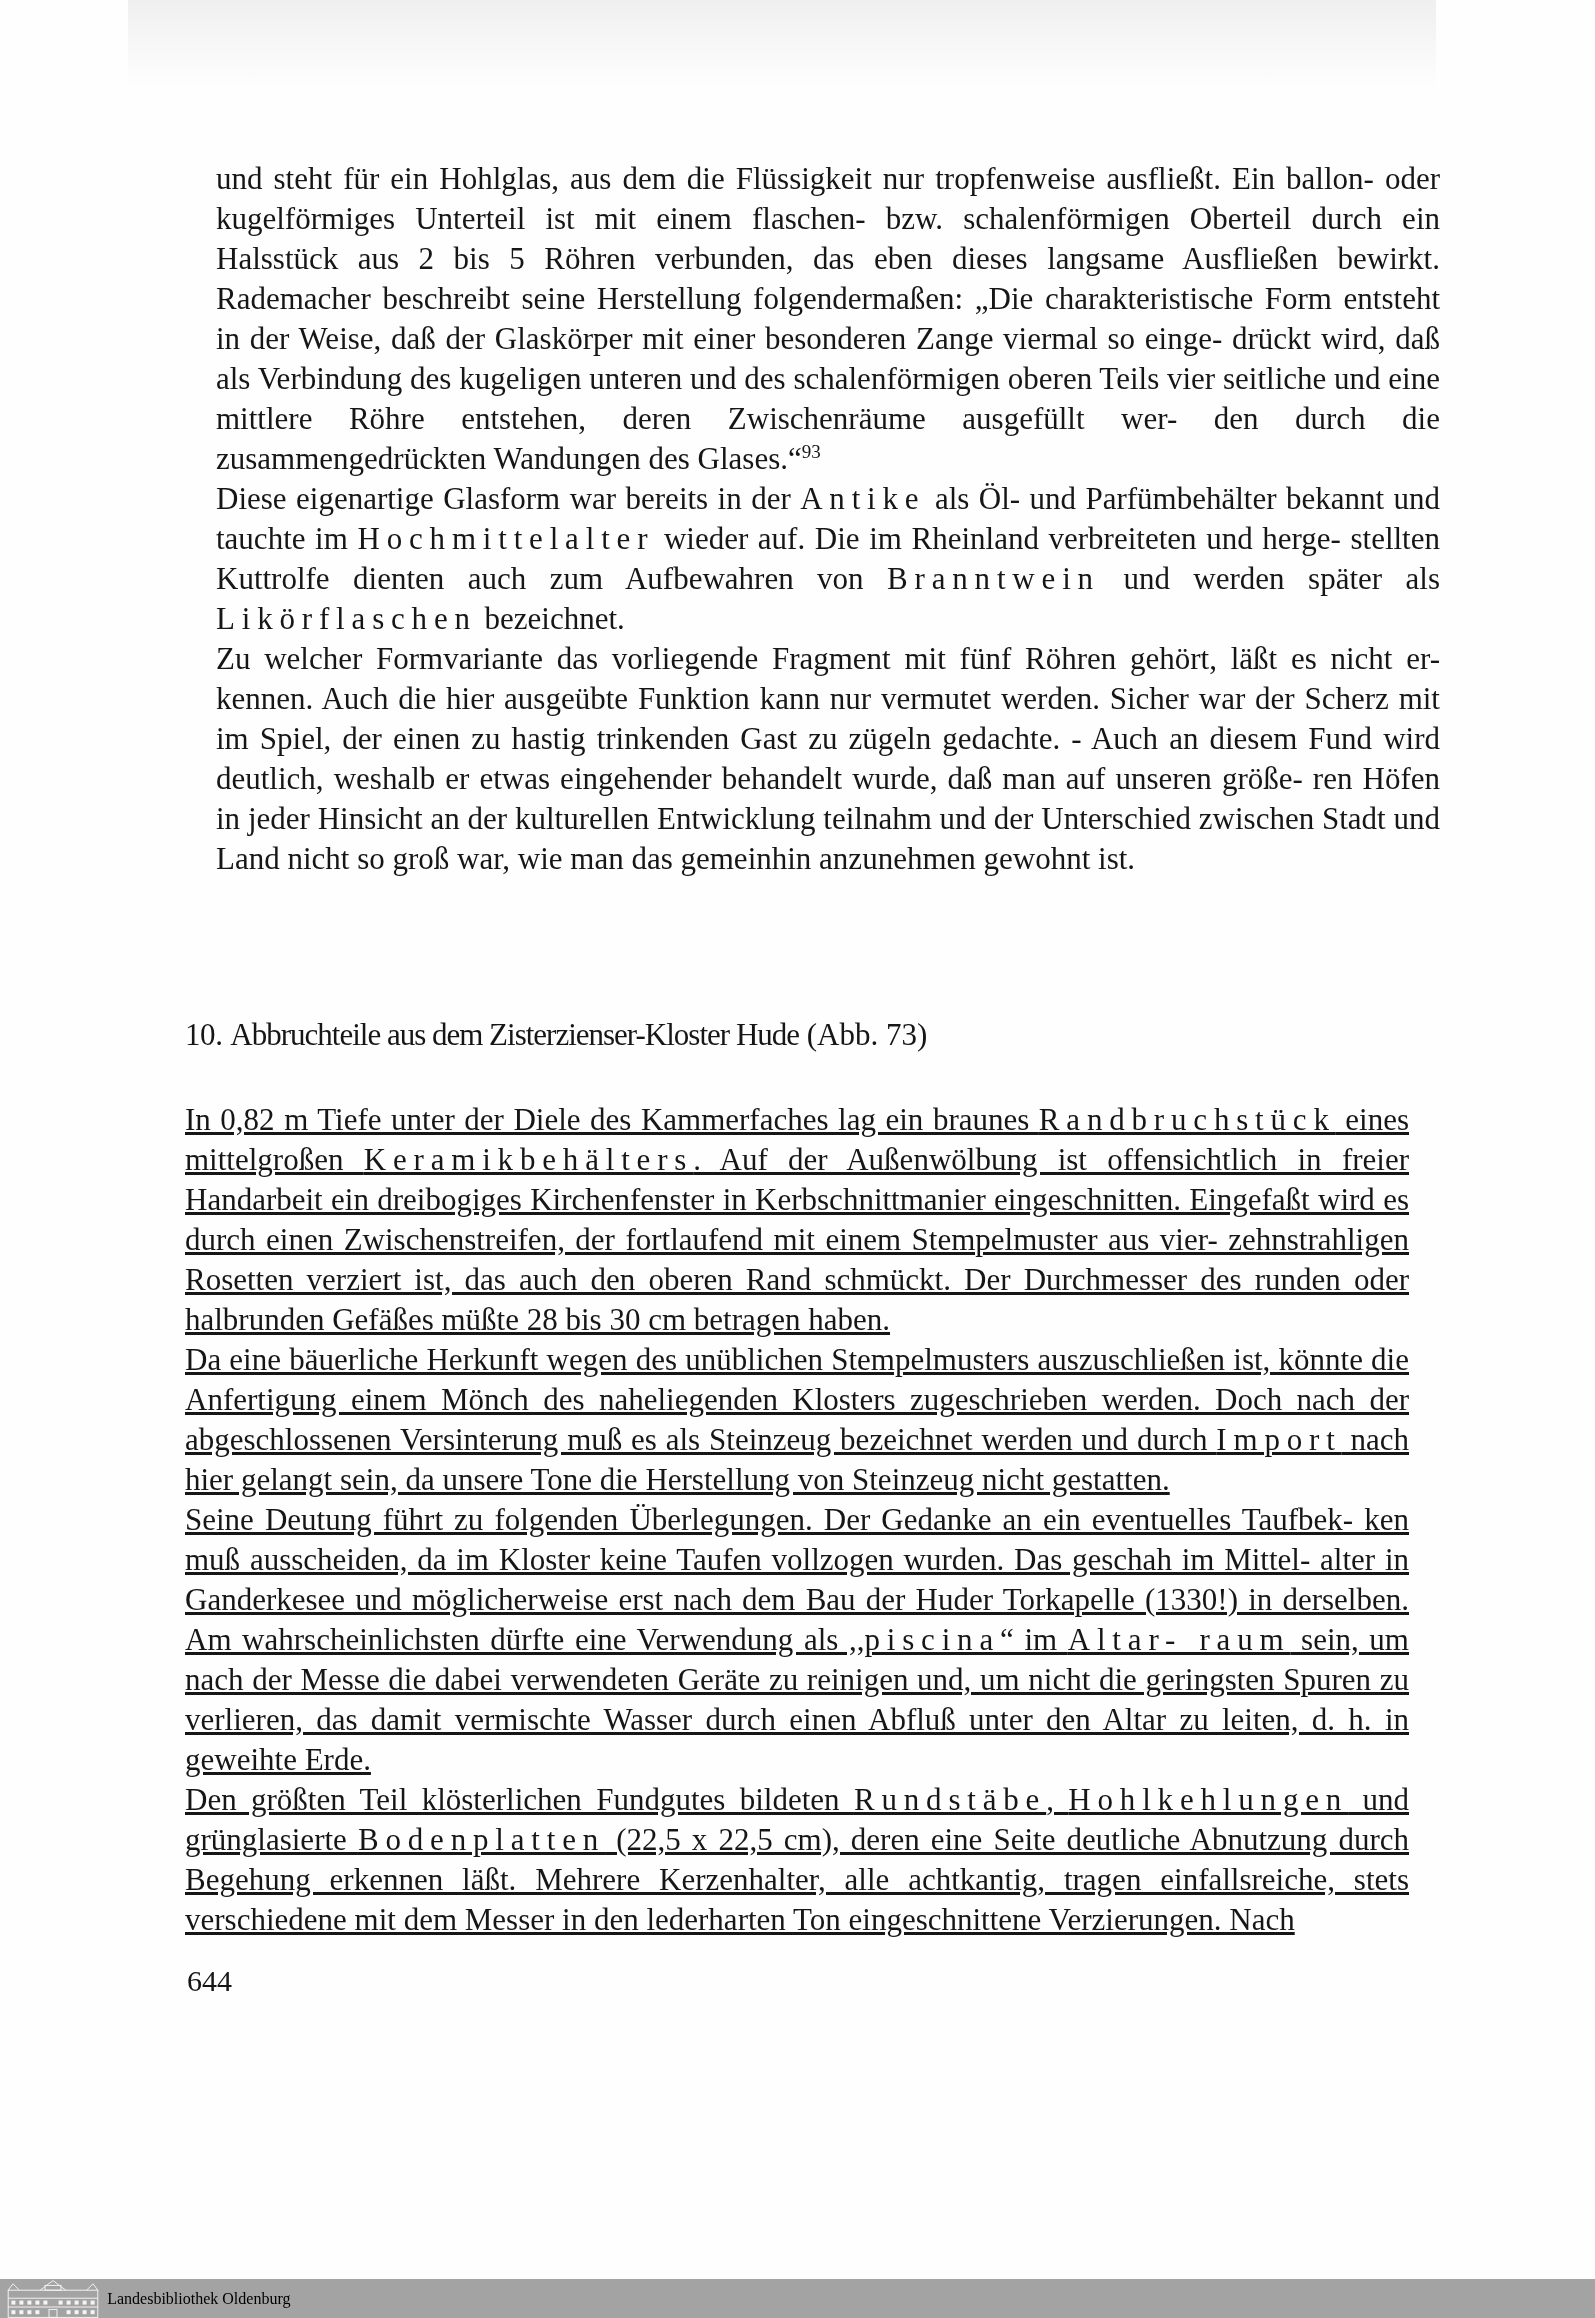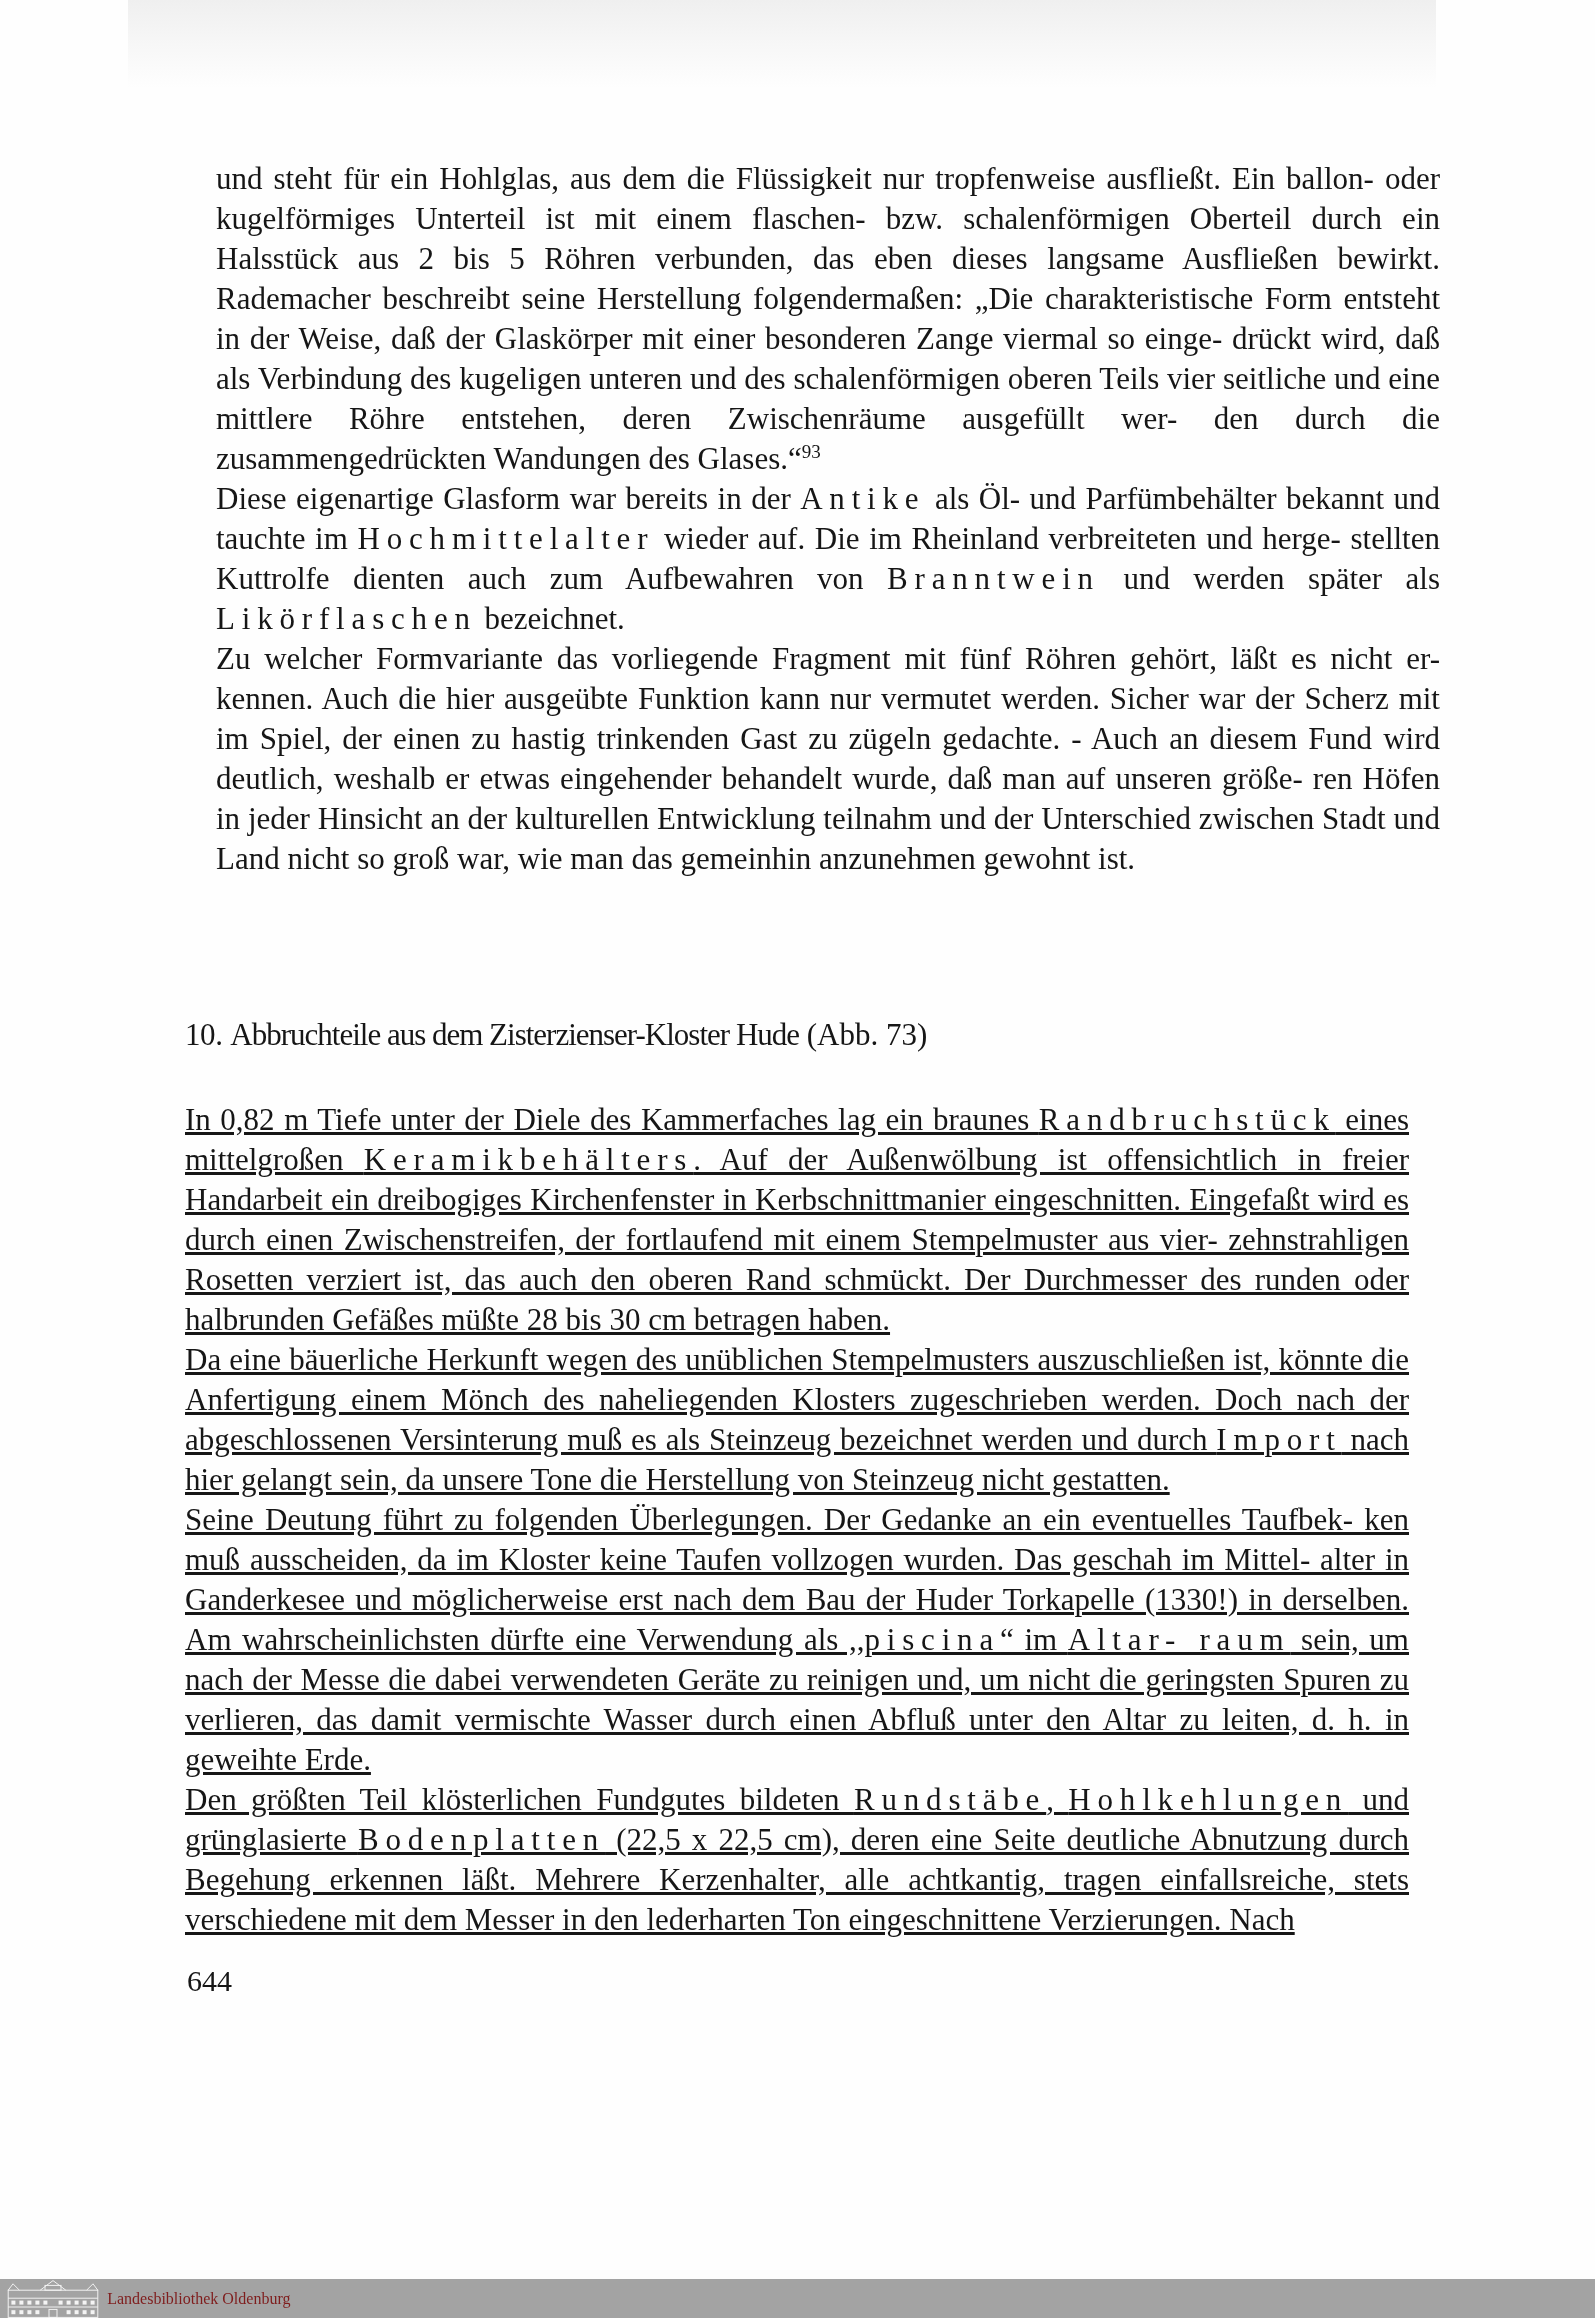--- a/index.html
+++ b/index.html
@@ -32,21 +32,21 @@
   .page-number {
     position: absolute; left: 187px; top: 1963px;
     font-size: 30px; line-height: 35px;
   }
   .footer-bar {
     position: absolute; left: 0; top: 2279px; width: 1595px; height: 40px;
     background: #a3a3a3; display: flex; align-items: center;
   }
   .footer-logo { width: 96px; height: 40px; margin-left: 4.8px; }
   .footer-label {
-    color: #7f1d1d; font-size: 16px; margin-left: 6.4px;
+    color: #000000; font-size: 16px; margin-left: 6.4px;
     font-family: "Liberation Serif", "DejaVu Serif", serif;
   }
 </style>
 </head>
 <body>
 
 <div class="scan-top"></div>
 
 <div class="page para-block">
   <p><span>und steht für ein Hohlglas, aus dem die Flüssigkeit nur tropfenweise ausfließt. Ein ballon- oder kugelförmiges Unterteil ist mit einem flaschen- bzw. schalenförmigen Oberteil durch ein Halsstück aus 2 bis 5 Röhren verbunden, das eben dieses langsame Ausfließen bewirkt. Rademacher beschreibt seine Herstellung folgendermaßen: „Die charakteristische Form entsteht in der Weise, daß der Glaskörper mit einer besonderen Zange viermal so einge- drückt wird, daß als Verbindung des kugeligen unteren und des schalenförmigen oberen Teils vier seitliche und eine mittlere Röhre entstehen, deren Zwischenräume ausgefüllt wer- den durch die zusammengedrückten Wandungen des Glases.“</span><sup class="fn">93</sup></p>

